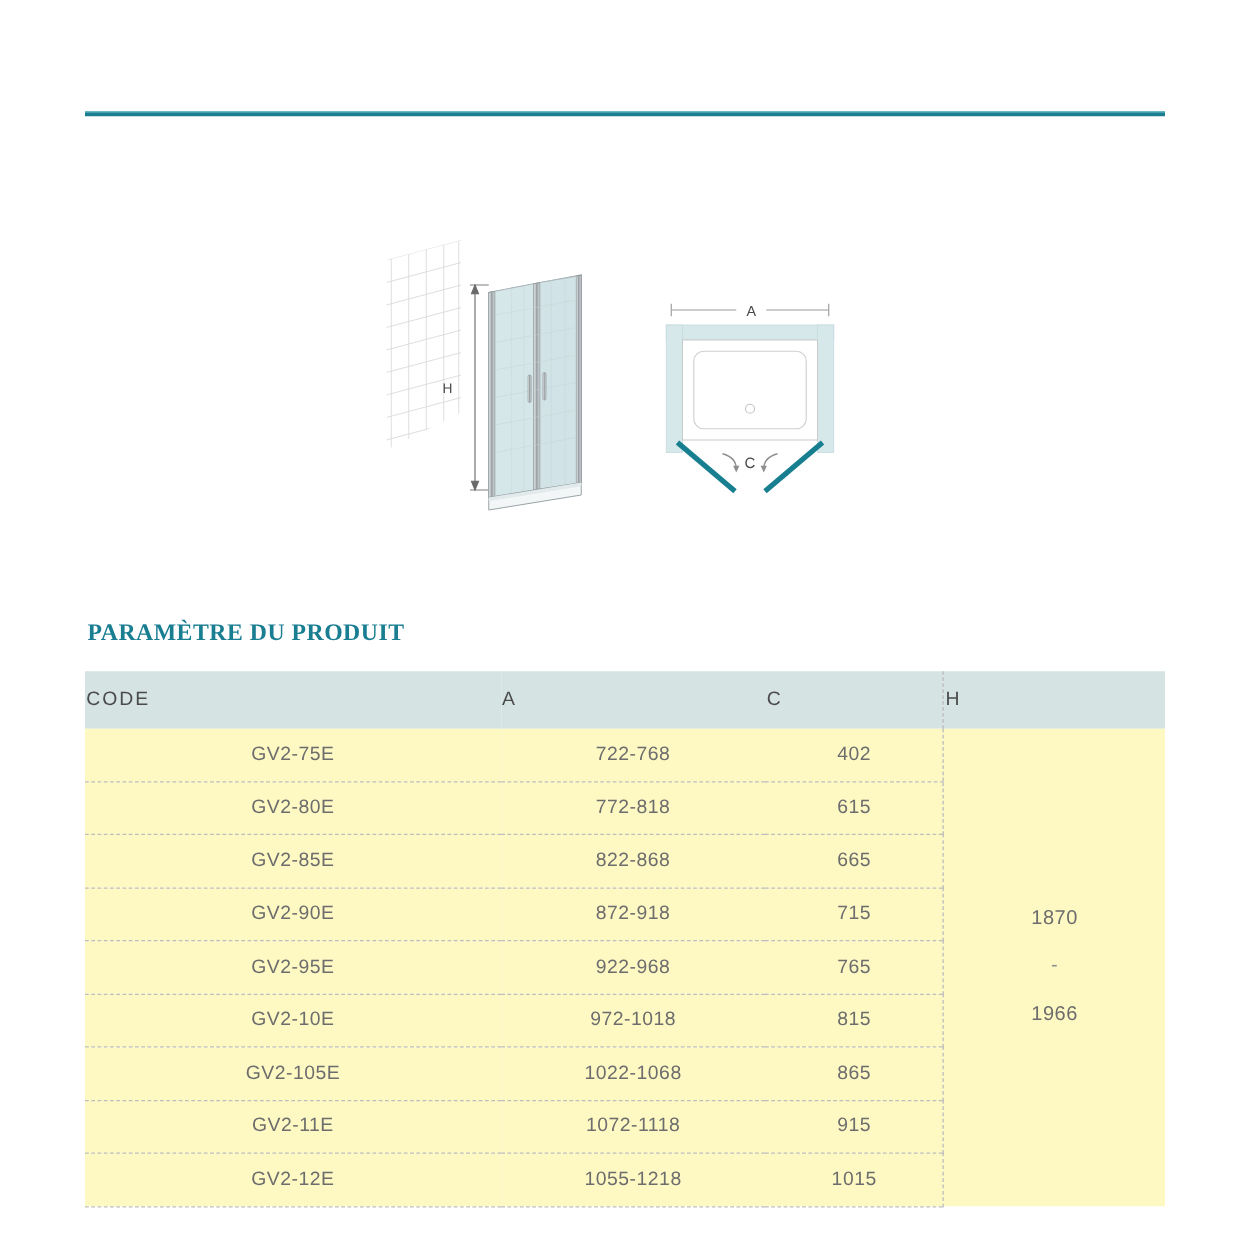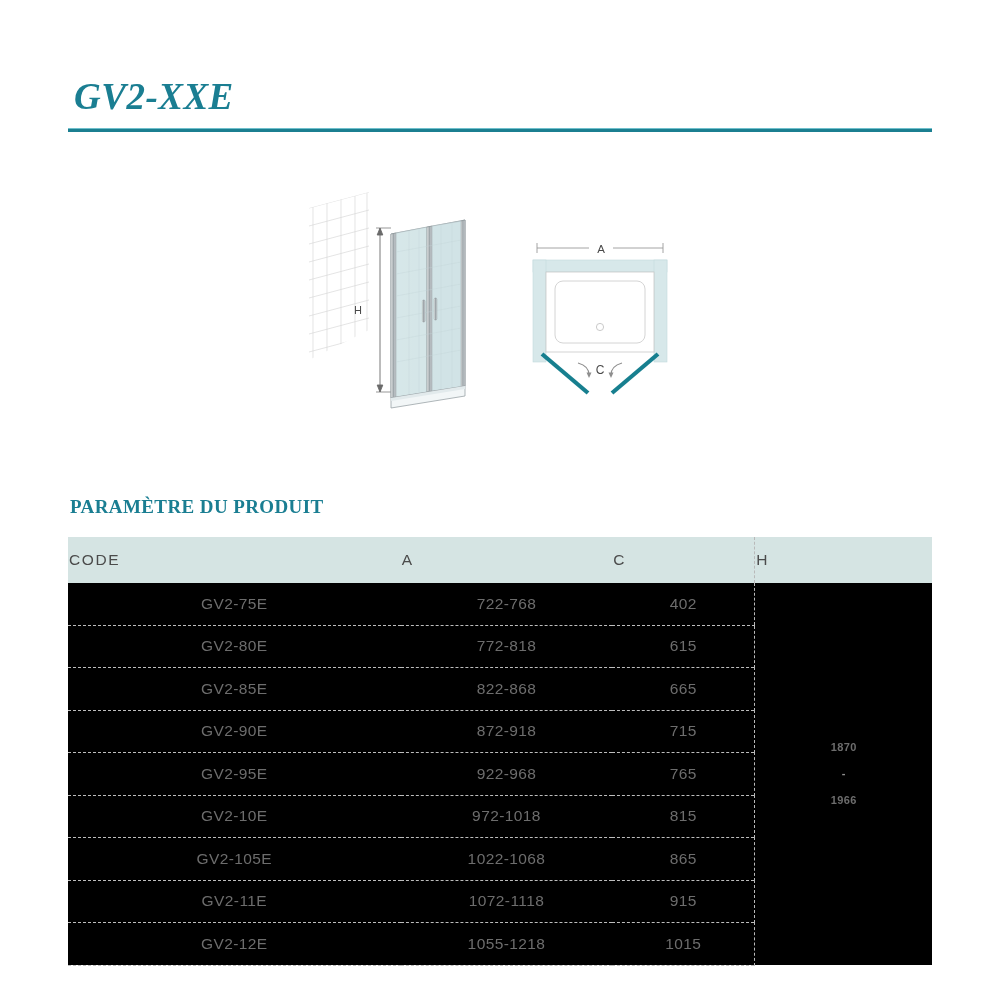--- a/index.html
+++ b/index.html
@@ -108,53 +108,51 @@
 
   #spec-table tbody td {
     height: 39.5px;
     text-align: center;
     vertical-align: middle;
     font-family: "Liberation Sans", sans-serif;
     font-size: 15.5px;
     color: #6d6d6d;
     letter-spacing: 0.4px;
     border-bottom: 1px dashed #bdbdbd;
-    background: #000000;
+    background: #fef9c3;
   }
   #spec-table tbody tr:first-child td {
     border-top: none;
   }
   #spec-table tbody td.td-h {
     border-left: 1px dashed #b9b9b9;
     border-bottom: none;
-    font-size: 11px;
+    font-size: 16px;
     color: #6d6d6d;
     line-height: 2.55;
     padding-bottom: 2px;
-    font-weight: bold;
   }
   #spec-table tbody tr:last-child td.td-h {
     border-bottom: 1px solid #d5e4e3;
   }
   .h-stack {
     display: flex;
     flex-direction: column;
     align-items: center;
     justify-content: center;
     line-height: 2.4;
   }
   .h-dash {
     color: #8e8e8e;
   }
 </style>
 </head>
 <body>
 
 <div id="title-block">
-  <div id="product-title">GV2-XXE</div>
   <div id="title-rule"></div>
 </div>
 
 <div id="diagrams">
 
   <div id="diagram-perspective">
     <svg width="200" height="250" viewBox="0 0 200 250">
       <defs>
         <linearGradient id="glassGrad" x1="0" y1="0" x2="1" y2="0">
           <stop offset="0%" stop-color="#d9e9ea"></stop>

